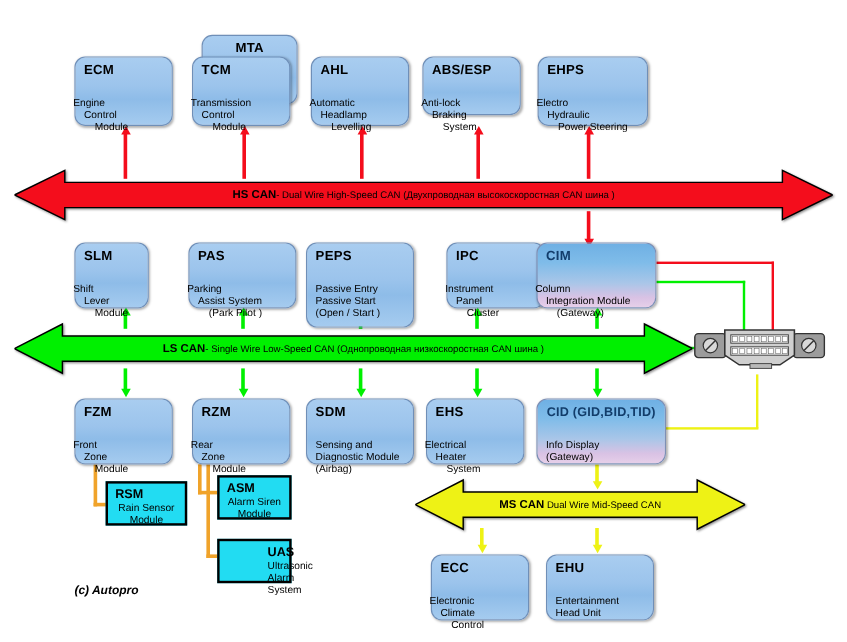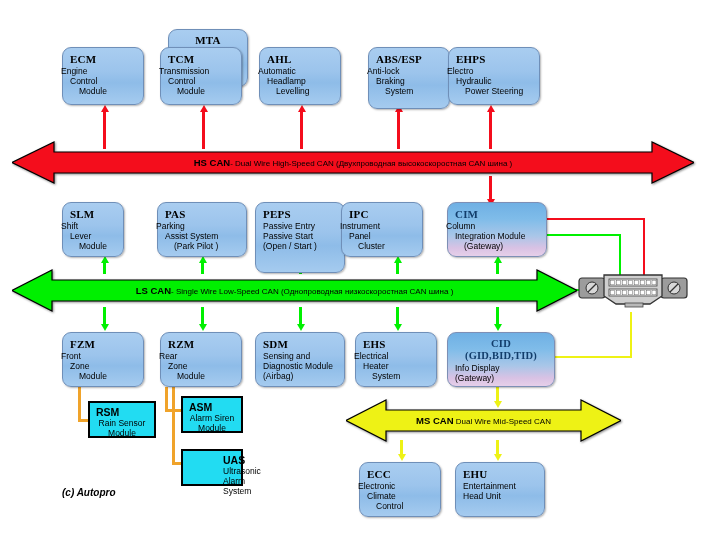--- a/index.html
+++ b/index.html
@@ -27,22 +27,21 @@
     text-align:center;
     z-index:6;
   }
   .mod .abbr{
     display:block;
     font-weight:bold;
     font-size:11px;
     line-height:12px;
     text-align:left;
     letter-spacing:.2px;
-    margin-bottom:1px;
-    font-family:Liberation Serif, serif;
+    margin-bottom:15px;
   }
   .mod .desc{
     display:block;
     font-size:8.5px;
     line-height:10px;
     text-align:left;
   }
   .mod .desc span{display:block;}
   
   .stair .desc span:nth-child(1){transform:translateX(-9px);}
@@ -184,21 +183,21 @@
 
   <div class="mod stair" style="left:259px;top:47px;width:82px;height:58px;">
     <span class="abbr">AHL</span>
     <span class="desc">
       <span>Automatic</span>
       <span>Headlamp</span>
       <span>Levelling</span>
     </span>
   </div>
 
-  <div class="mod stair" style="left:368px;top:47px;width:82px;height:62px;">
+  <div class="mod stair" style="left:352px;top:47px;width:82px;height:49px;">
     <span class="abbr">ABS/ESP</span>
     <span class="desc">
       <span>Anti-lock</span>
       <span>Braking</span>
       <span>System</span>
     </span>
   </div>
 
   <div class="mod stair" style="left:448px;top:47px;width:92px;height:58px;">
     <span class="abbr">EHPS</span>
@@ -226,21 +225,21 @@
     </span>
   </div>
   <div class="mod" style="left:255px;top:202px;width:90px;height:71px;">
     <span class="abbr">PEPS</span>
     <span class="desc">
       <span>Passive Entry</span>
       <span>Passive Start</span>
       <span>(Open / Start )</span>
     </span>
   </div>
-  <div class="mod stair" style="left:341px;top:202px;width:82px;height:55px;">
+  <div class="mod stair" style="left:372px;top:202px;width:82px;height:55px;">
     <span class="abbr">IPC</span>
     <span class="desc">
       <span>Instrument</span>
       <span>Panel</span>
       <span>Cluster</span>
     </span>
   </div>
   <div class="mod gateway stair" style="left:447px;top:202px;width:100px;height:55px;">
     <span class="abbr">CIM</span>
     <span class="desc">

